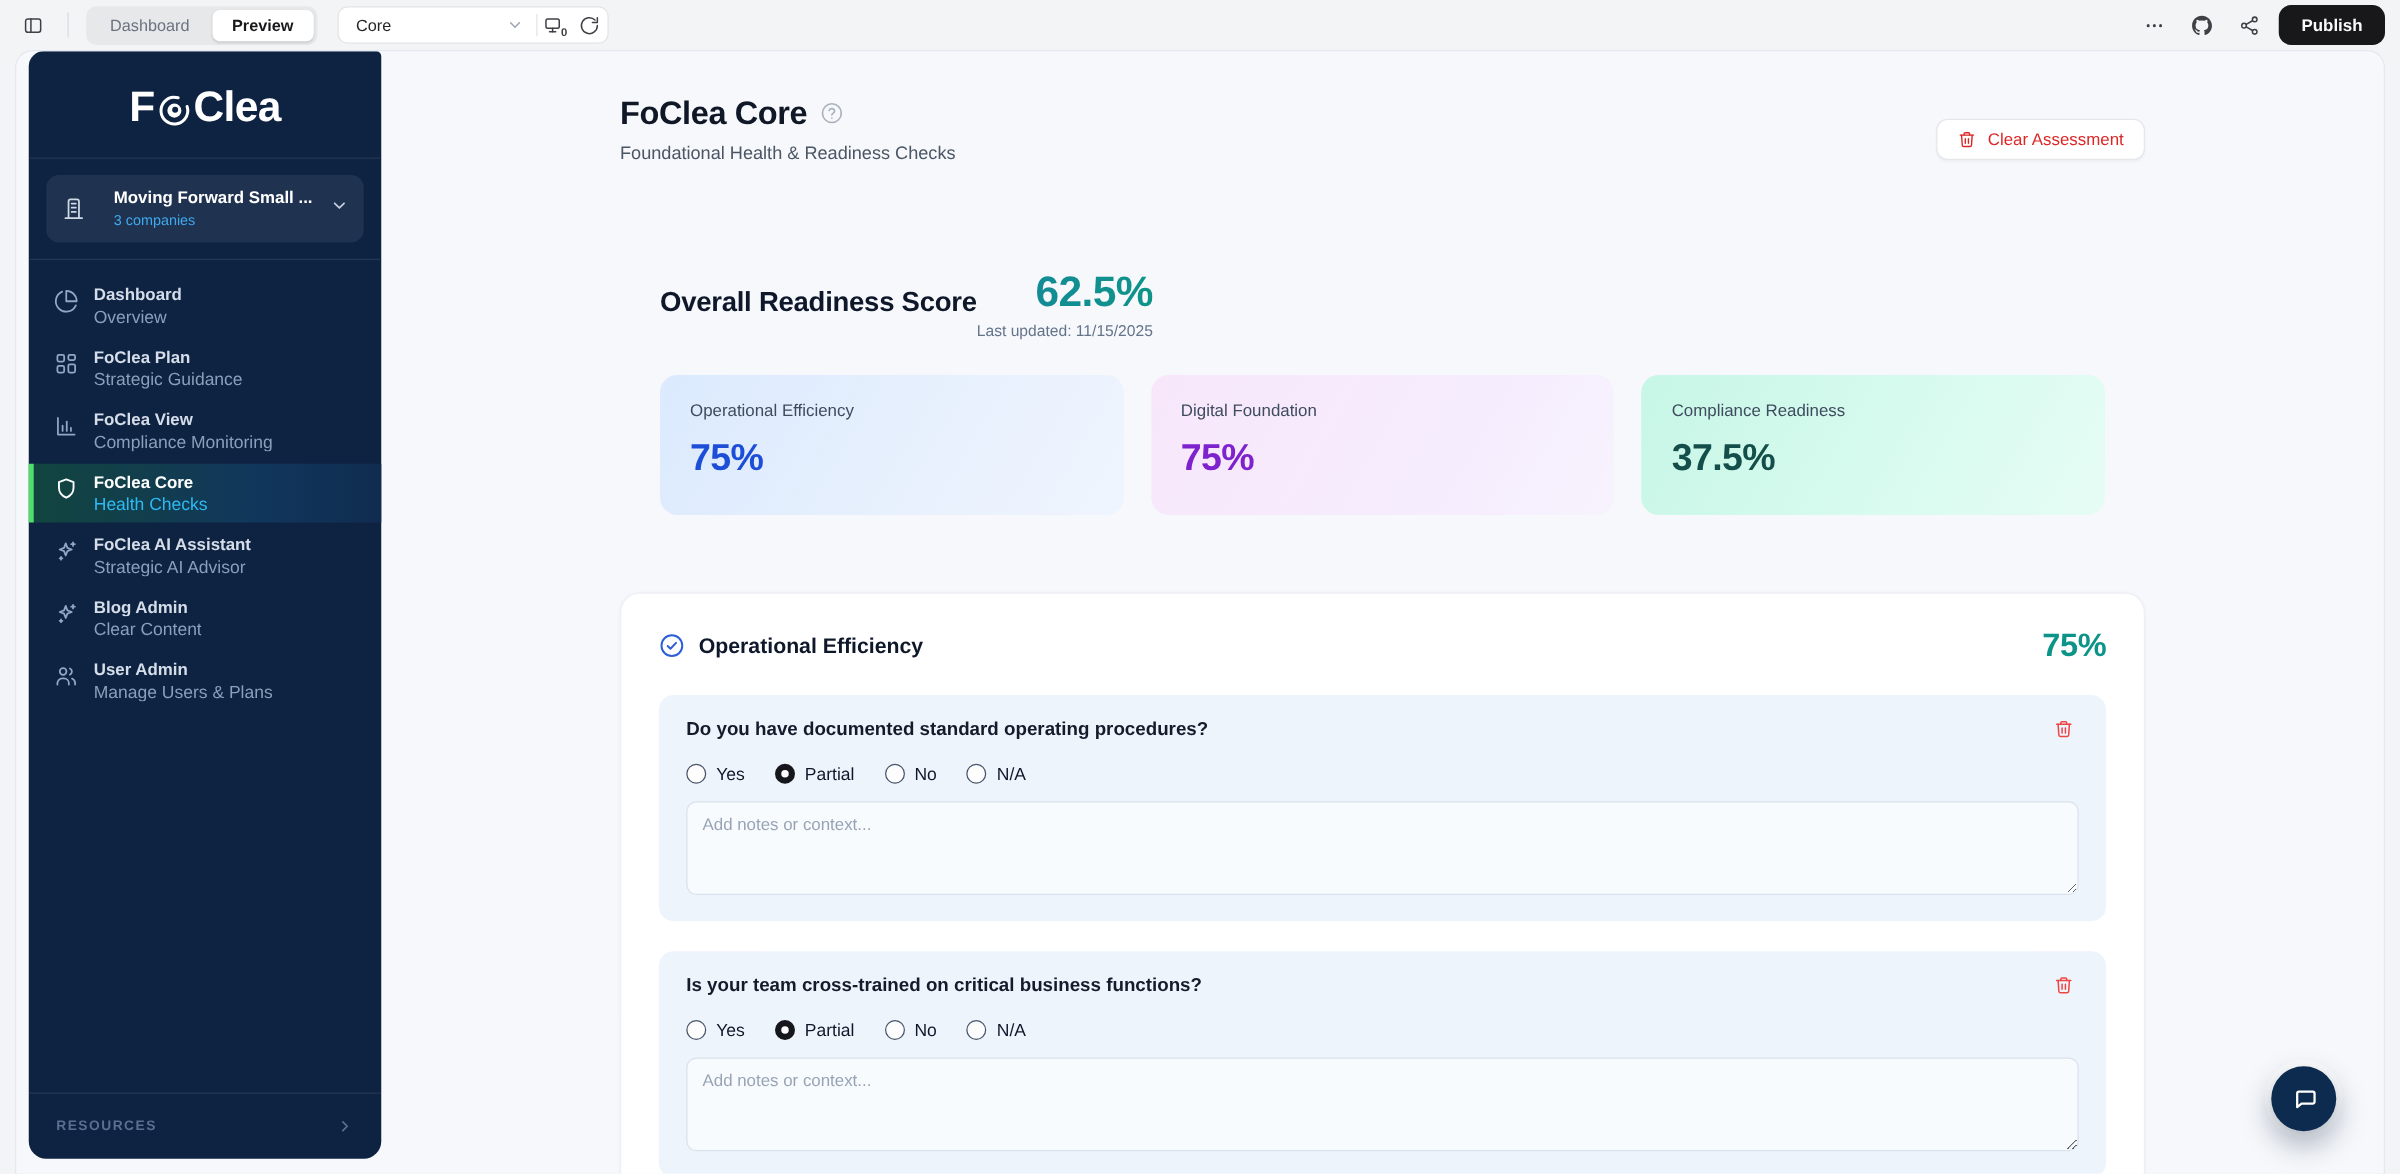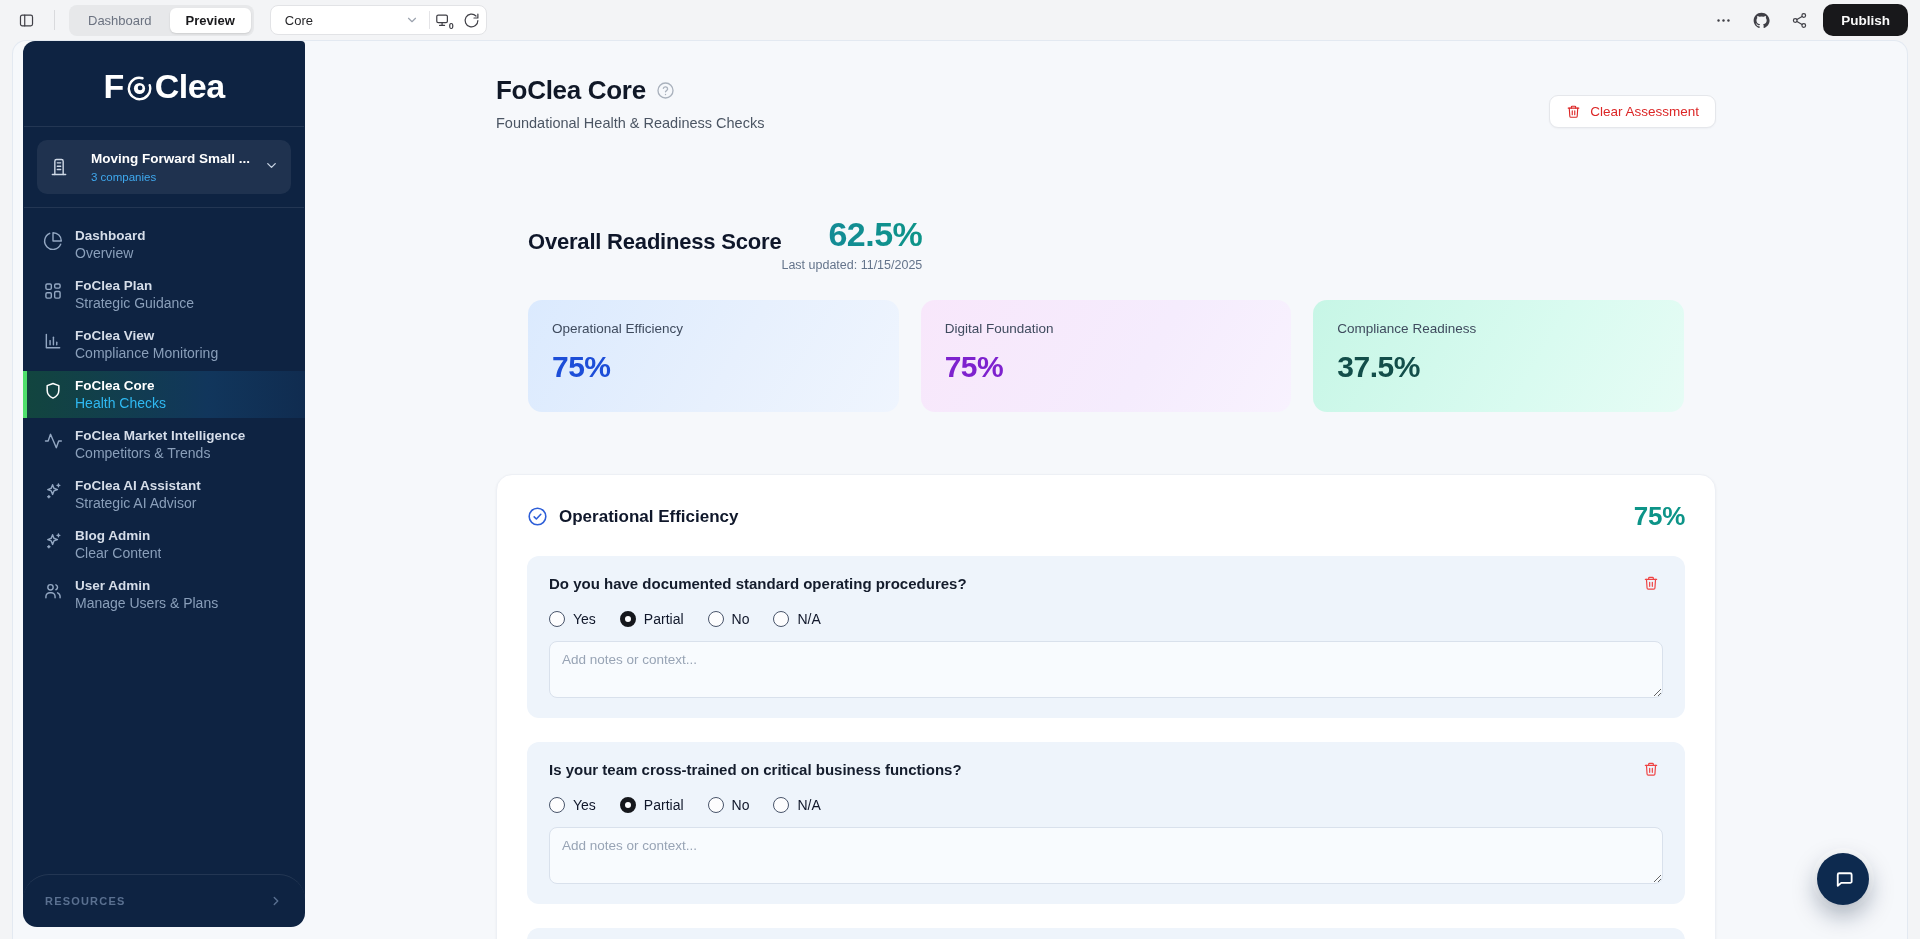--- a/index.html
+++ b/index.html
@@ -53,21 +53,21 @@
   .nav-ico svg { width:20px; height:20px; color:#93a7c2; }
   .nav-title { display:block; font-size:13.5px; font-weight:700; color:#d5dde9; white-space:nowrap; overflow:hidden; }
   .nav-sub { display:block; font-size:14px; color:#8a9fba; margin-top:2px; white-space:nowrap; overflow:hidden; }
   .nav-item.active { background:linear-gradient(90deg,#12453f 0%,#11365c 65%,#102c50 100%);
     border-left:4px solid #4fe06c; padding-left:16px; }
   .nav-item.active .nav-ico svg { color:#ffffff; }
   .nav-item.active .nav-title { color:#ffffff; }
   .nav-item.active .nav-sub { color:#2fb9f2; }
   .side-fill { flex:1; }
   .side-foot { border-top:1px solid rgba(255,255,255,.09); padding:19px 22px; display:flex;
-    align-items:center; justify-content:space-between; cursor:pointer;border-radius:26px; }
+    align-items:center; justify-content:space-between; cursor:pointer; }
   .side-foot span { font-size:11px; font-weight:700; letter-spacing:1.2px; color:#5a7090; }
   .side-foot svg { width:14px; height:14px; color:#5a7090; }
 
   
   .main { position:absolute; left:292px; right:0; top:0; bottom:0; display:flex; justify-content:center; overflow:hidden; }
   .content { width:1220px; padding-top:34px; }
   .page-head { display:flex; justify-content:space-between; }
   .ph-title { display:flex; align-items:center; gap:10px; }
   .ph-title h1 { font-size:26px; font-weight:800; color:#101827; letter-spacing:-.3px; }
   .help { display:flex; color:#aab2bd; cursor:pointer; background:none; border:none; }
@@ -106,21 +106,21 @@
   .qblock { background:#eef4fb; border-radius:12px; padding:15px 22px 16px; }
   .qrow { display:flex; justify-content:space-between; align-items:flex-start; }
   .qtext { font-size:15px; font-weight:600; color:#141c2c; padding-top:4px; }
   .qdel { background:none; border:none; color:#ef4444; cursor:pointer; display:flex; padding:4px; }
   .qdel svg { width:16px; height:16px; }
   .opts { display:flex; align-items:center; gap:24px; margin-top:16px; }
   .opt { display:flex; align-items:center; gap:8px; cursor:pointer; }
   .radio { width:16px; height:16px; border:1.8px solid #49556b; border-radius:50%; background:#fdfdfe; flex:none; }
   .radio.checked { border:5px solid #15171c; }
   .opt span:last-child { font-size:14px; color:#10172a; }
-  .notes { margin-top:14px; width:100%; height:57px; background:#f8fbfe; border:1px solid #d9e1ec;
+  .notes { margin-top:14px; width:100%; height:75px; background:#f8fbfe; border:1px solid #d9e1ec;
     border-radius:8px; padding:10px 12px; font:13.5px "Liberation Sans",sans-serif; color:#334155; resize:both; }
   .notes::placeholder { color:#98a4b5; }
   .qblock-cut { height:60px; }
 
   .chat-fab { position:absolute; right:38px; bottom:34px; width:52px; height:52px; border-radius:50%;
     background:#0d2a4f; border:none; display:flex; align-items:center; justify-content:center;
     box-shadow:0 10px 24px rgba(10,30,60,.35), 0 0 0 5px rgba(255,255,255,.5); cursor:pointer; }
   .chat-fab svg { width:23px; height:23px; color:#fff; }
 </style>
 </head>
@@ -269,31 +269,20 @@
             <svg viewBox="0 0 24 24" fill="none" stroke="currentColor" stroke-width="1.8" stroke-linecap="round" stroke-linejoin="round">
               <path d="M12 3l7 2.6V11c0 5-3.4 8-7 9.6C8.4 19 5 16 5 11V5.6z"></path>
             </svg>
           </span>
           <span class="nav-txt">
             <span class="nav-title">FoClea Core</span>
             <span class="nav-sub">Health Checks</span>
           </span>
         </div>
 
-        <div class="nav-item">
-          <span class="nav-ico">
-            <svg viewBox="0 0 24 24" fill="none" stroke="currentColor" stroke-width="1.7" stroke-linecap="round" stroke-linejoin="round">
-              <path d="M22 12h-3.2l-2.8 8L9 4l-2.8 8H3"></path>
-            </svg>
-          </span>
-          <span class="nav-txt">
-            <span class="nav-title">FoClea Market Intelligence</span>
-            <span class="nav-sub">Competitors &amp; Trends</span>
-          </span>
-        </div>
 
 
         <div class="nav-item">
           <span class="nav-ico">
             <svg viewBox="0 0 24 24" fill="none" stroke="currentColor" stroke-width="1.7" stroke-linecap="round" stroke-linejoin="round">
               <path d="M11.5 4.5l1.6 4.2 4.2 1.6-4.2 1.6-1.6 4.2-1.6-4.2-4.2-1.6 4.2-1.6z"></path>
               <path d="M18.5 3.5v3.4"></path>
               <path d="M16.8 5.2h3.4"></path>
               <path d="M7 17.5v2.6"></path>
               <path d="M5.7 18.8h2.6"></path>

